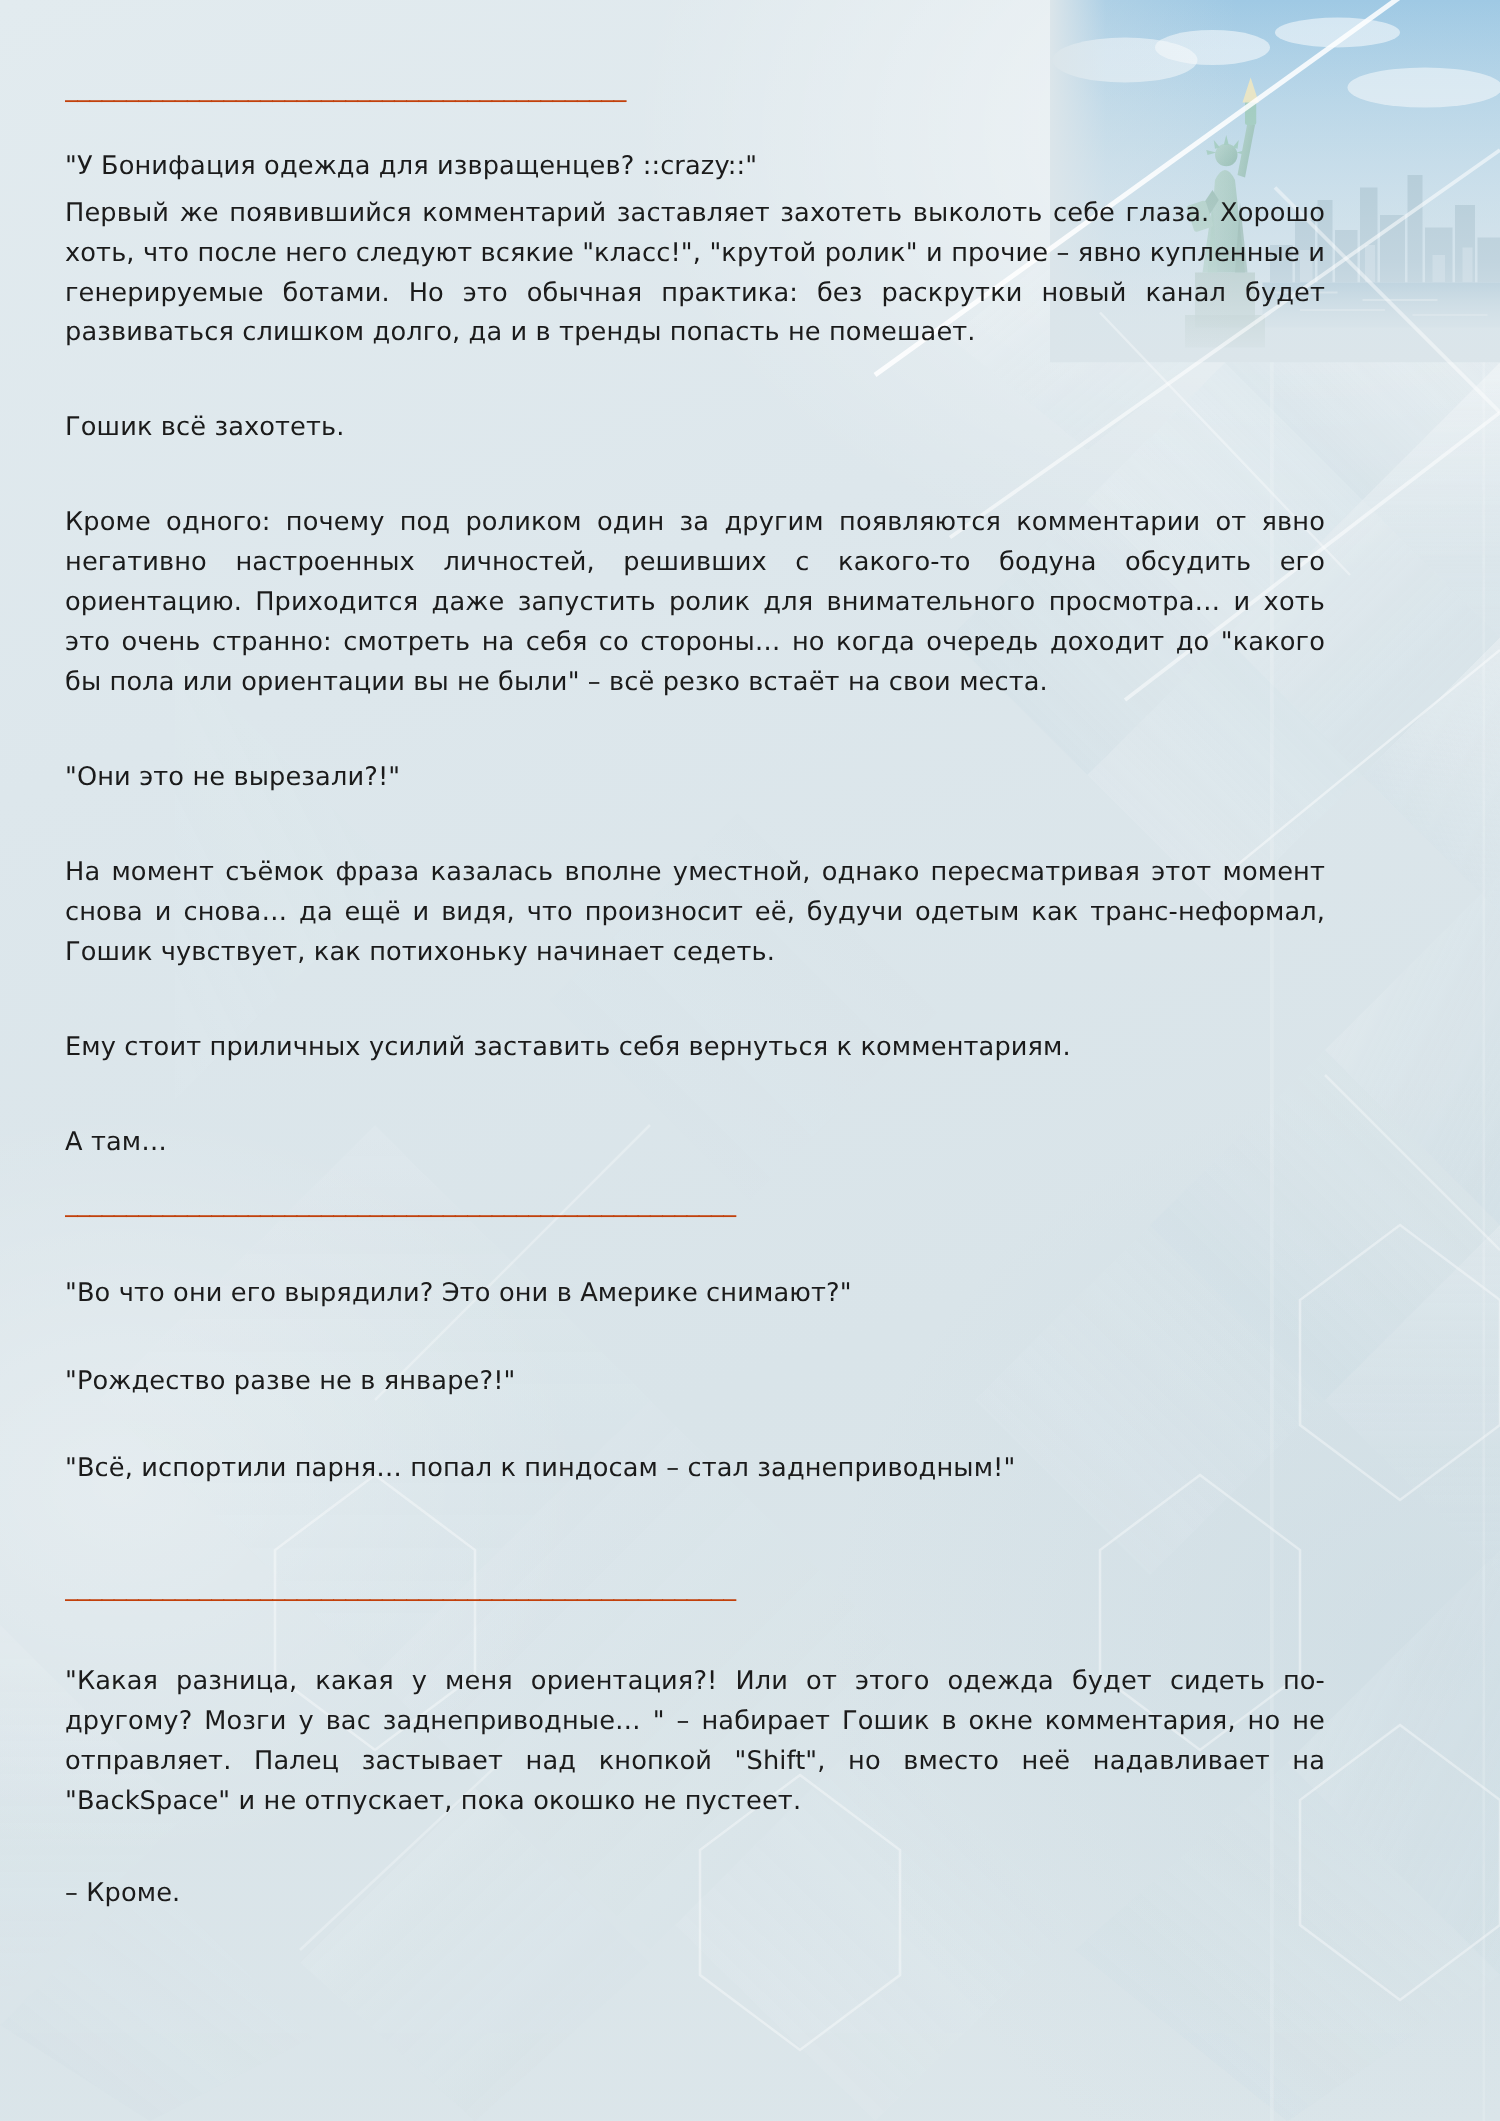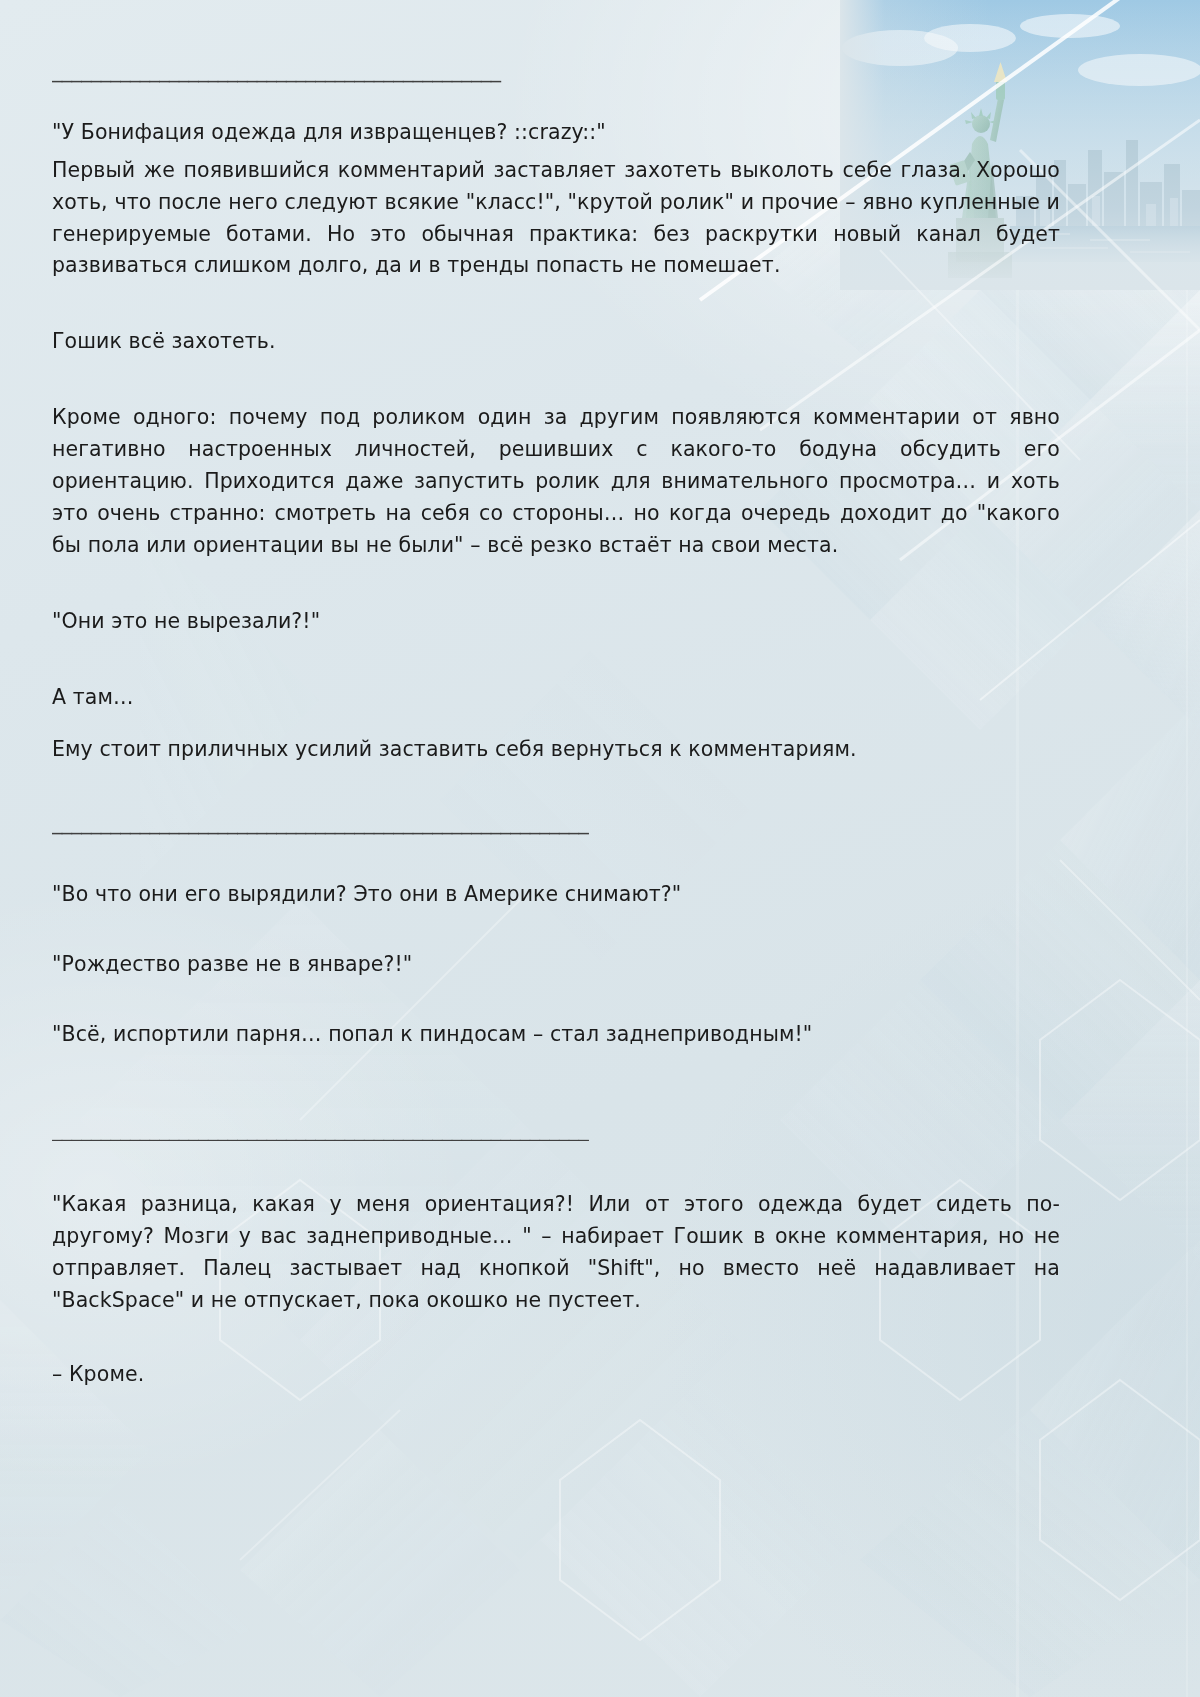--- a/index.html
+++ b/index.html
@@ -93,21 +93,21 @@
   .line {
     margin: 0 0 26px 0;
     text-align: left;
   }
 
   
   .rule {
     margin: 0 0 6px 0;
     white-space: nowrap;
     overflow: hidden;
-    color: #404040;
+    color: #c2410c;
     font-size: 20.5px;
     line-height: 1.2;
     letter-spacing: -0.5px;
   }
 </style>
 </head>
 <body>
 
 <div class="bg-base"></div>
 <div class="bg-soft-glow"></div>
@@ -286,22 +286,23 @@
 </div>
 
 <div class="page">
   <div class="content blk" id="content">
       <div class="rule" style="margin-bottom: 34px;">______________________________________________</div>
       <div class="line" style="margin-bottom: 6px;">"У Бонифация одежда для извращенцев? ::crazy::"</div>
       <div class="para" style="margin-bottom: 44px;">Первый же появившийся комментарий заставляет захотеть выколоть себе глаза. Хорошо хоть, что после него следуют всякие "класс!", "крутой ролик" и прочие – явно купленные и генерируемые ботами. Но это обычная практика: без раскрутки новый канал будет развиваться слишком долго, да и в тренды попасть не помешает.</div>
       <div class="line" style="margin-bottom: 44px;">Гошик всё захотеть.</div>
       <div class="para" style="margin-bottom: 44px;">Кроме одного: почему под роликом один за другим появляются комментарии от явно негативно настроенных личностей, решивших с какого-то бодуна обсудить его ориентацию. Приходится даже запустить ролик для внимательного просмотра… и хоть это очень странно: смотреть на себя со стороны… но когда очередь доходит до "какого бы пола или ориентации вы не были" – всё резко встаёт на свои места.</div>
       <div class="line" style="margin-bottom: 44px;">"Они это не вырезали?!"</div>
+      <div class="para" style="margin-bottom: 44px;">На момент съёмок фраза казалась вполне уместной, однако пересматривая этот момент снова и снова… да ещё и видя, что произносит её, будучи одетым как транс-неформал, Гошик чувствует, как потихоньку начинает седеть.</div>
+      <div class="line" style="margin-bottom: 44px;">Ему стоит приличных усилий заставить себя вернуться к комментариям.</div>
       <div class="line" style="margin-bottom: 20px;">А там…</div>
-      <div class="line" style="margin-bottom: 44px;">Ему стоит приличных усилий заставить себя вернуться к комментариям.</div>
       <div class="rule" style="margin-bottom: 44px;">_______________________________________________________</div>
       <div class="line" style="margin-bottom: 38px;">"Во что они его вырядили? Это они в Америке снимают?"</div>
       <div class="line" style="margin-bottom: 38px;">"Рождество разве не в январе?!"</div>
       <div class="line" style="margin-bottom: 66px;">"Всё, испортили парня… попал к пиндосам – стал заднеприводным!"</div>
       <div class="rule" style="margin-bottom: 48px;">_______________________________________________________</div>
       <div class="para" style="margin-bottom: 42px;">"Какая разница, какая у меня ориентация?! Или от этого одежда будет сидеть по-другому? Мозги у вас заднеприводные… " – набирает Гошик в окне комментария, но не отправляет. Палец застывает над кнопкой "Shift", но вместо неё надавливает на "BackSpace" и не отпускает, пока окошко не пустеет.</div>
       <div class="line" style="margin-bottom: 0px;">– Кроме.</div>
     </div>
 </div>
 

